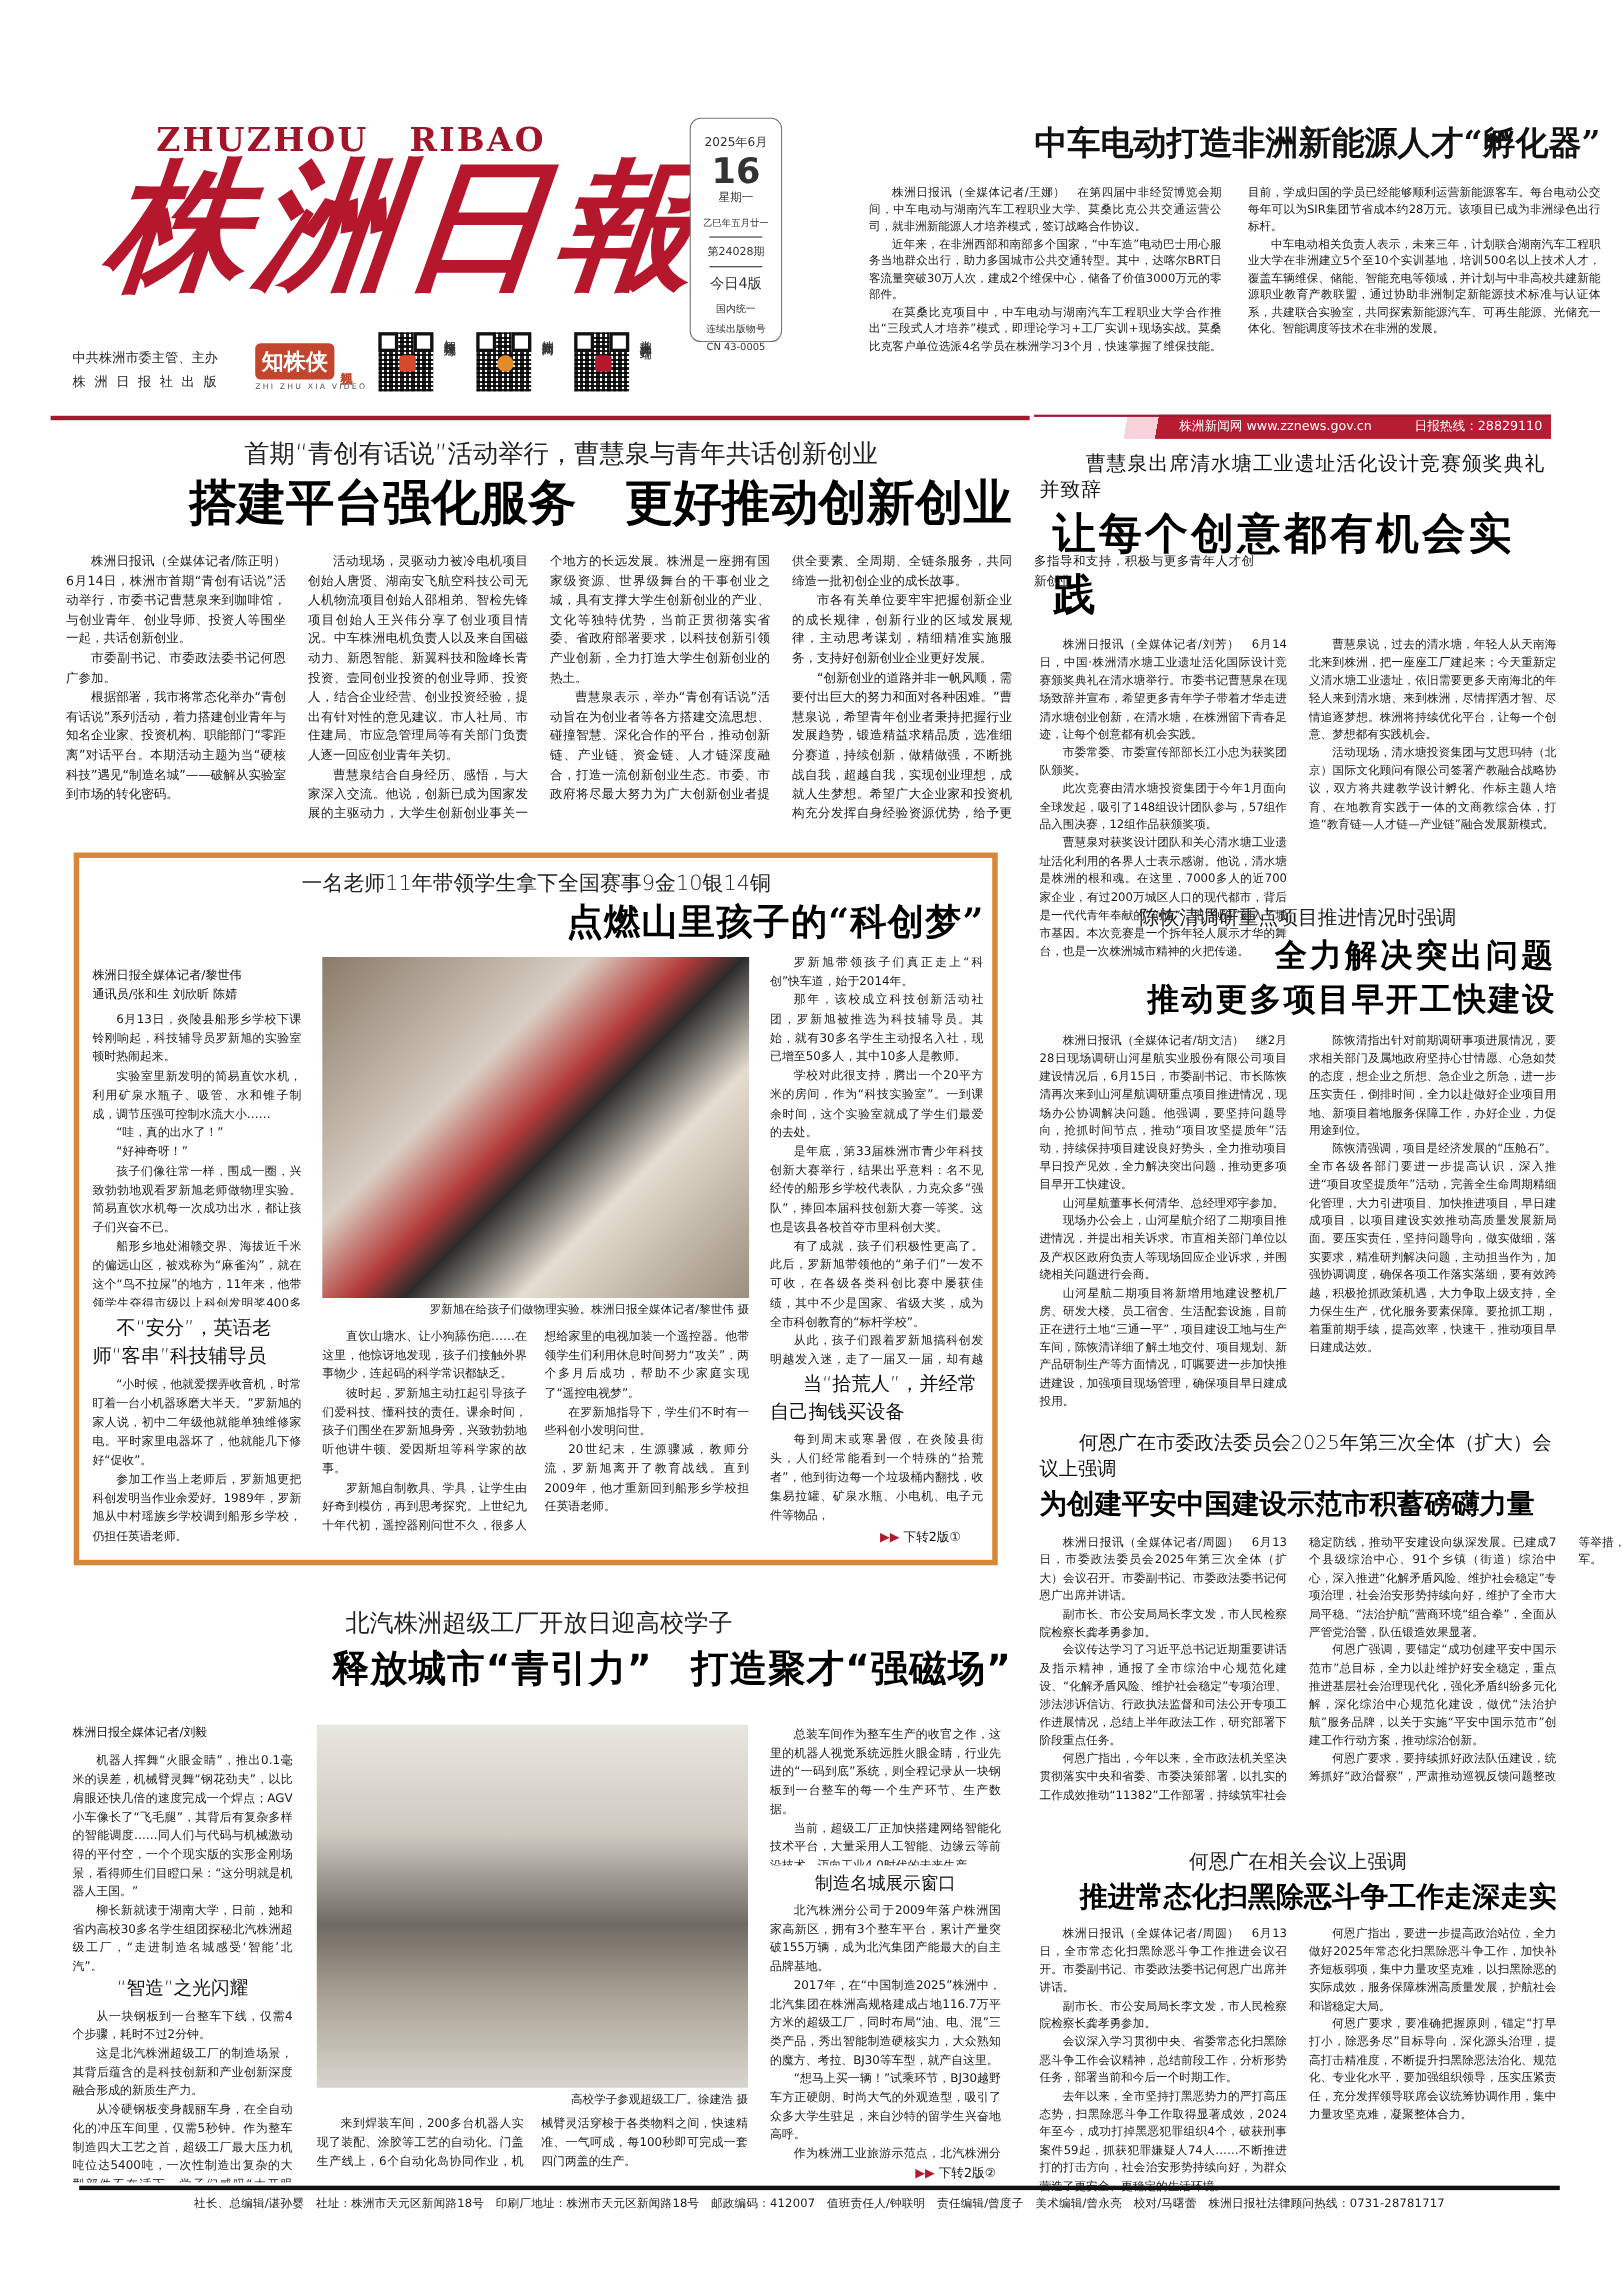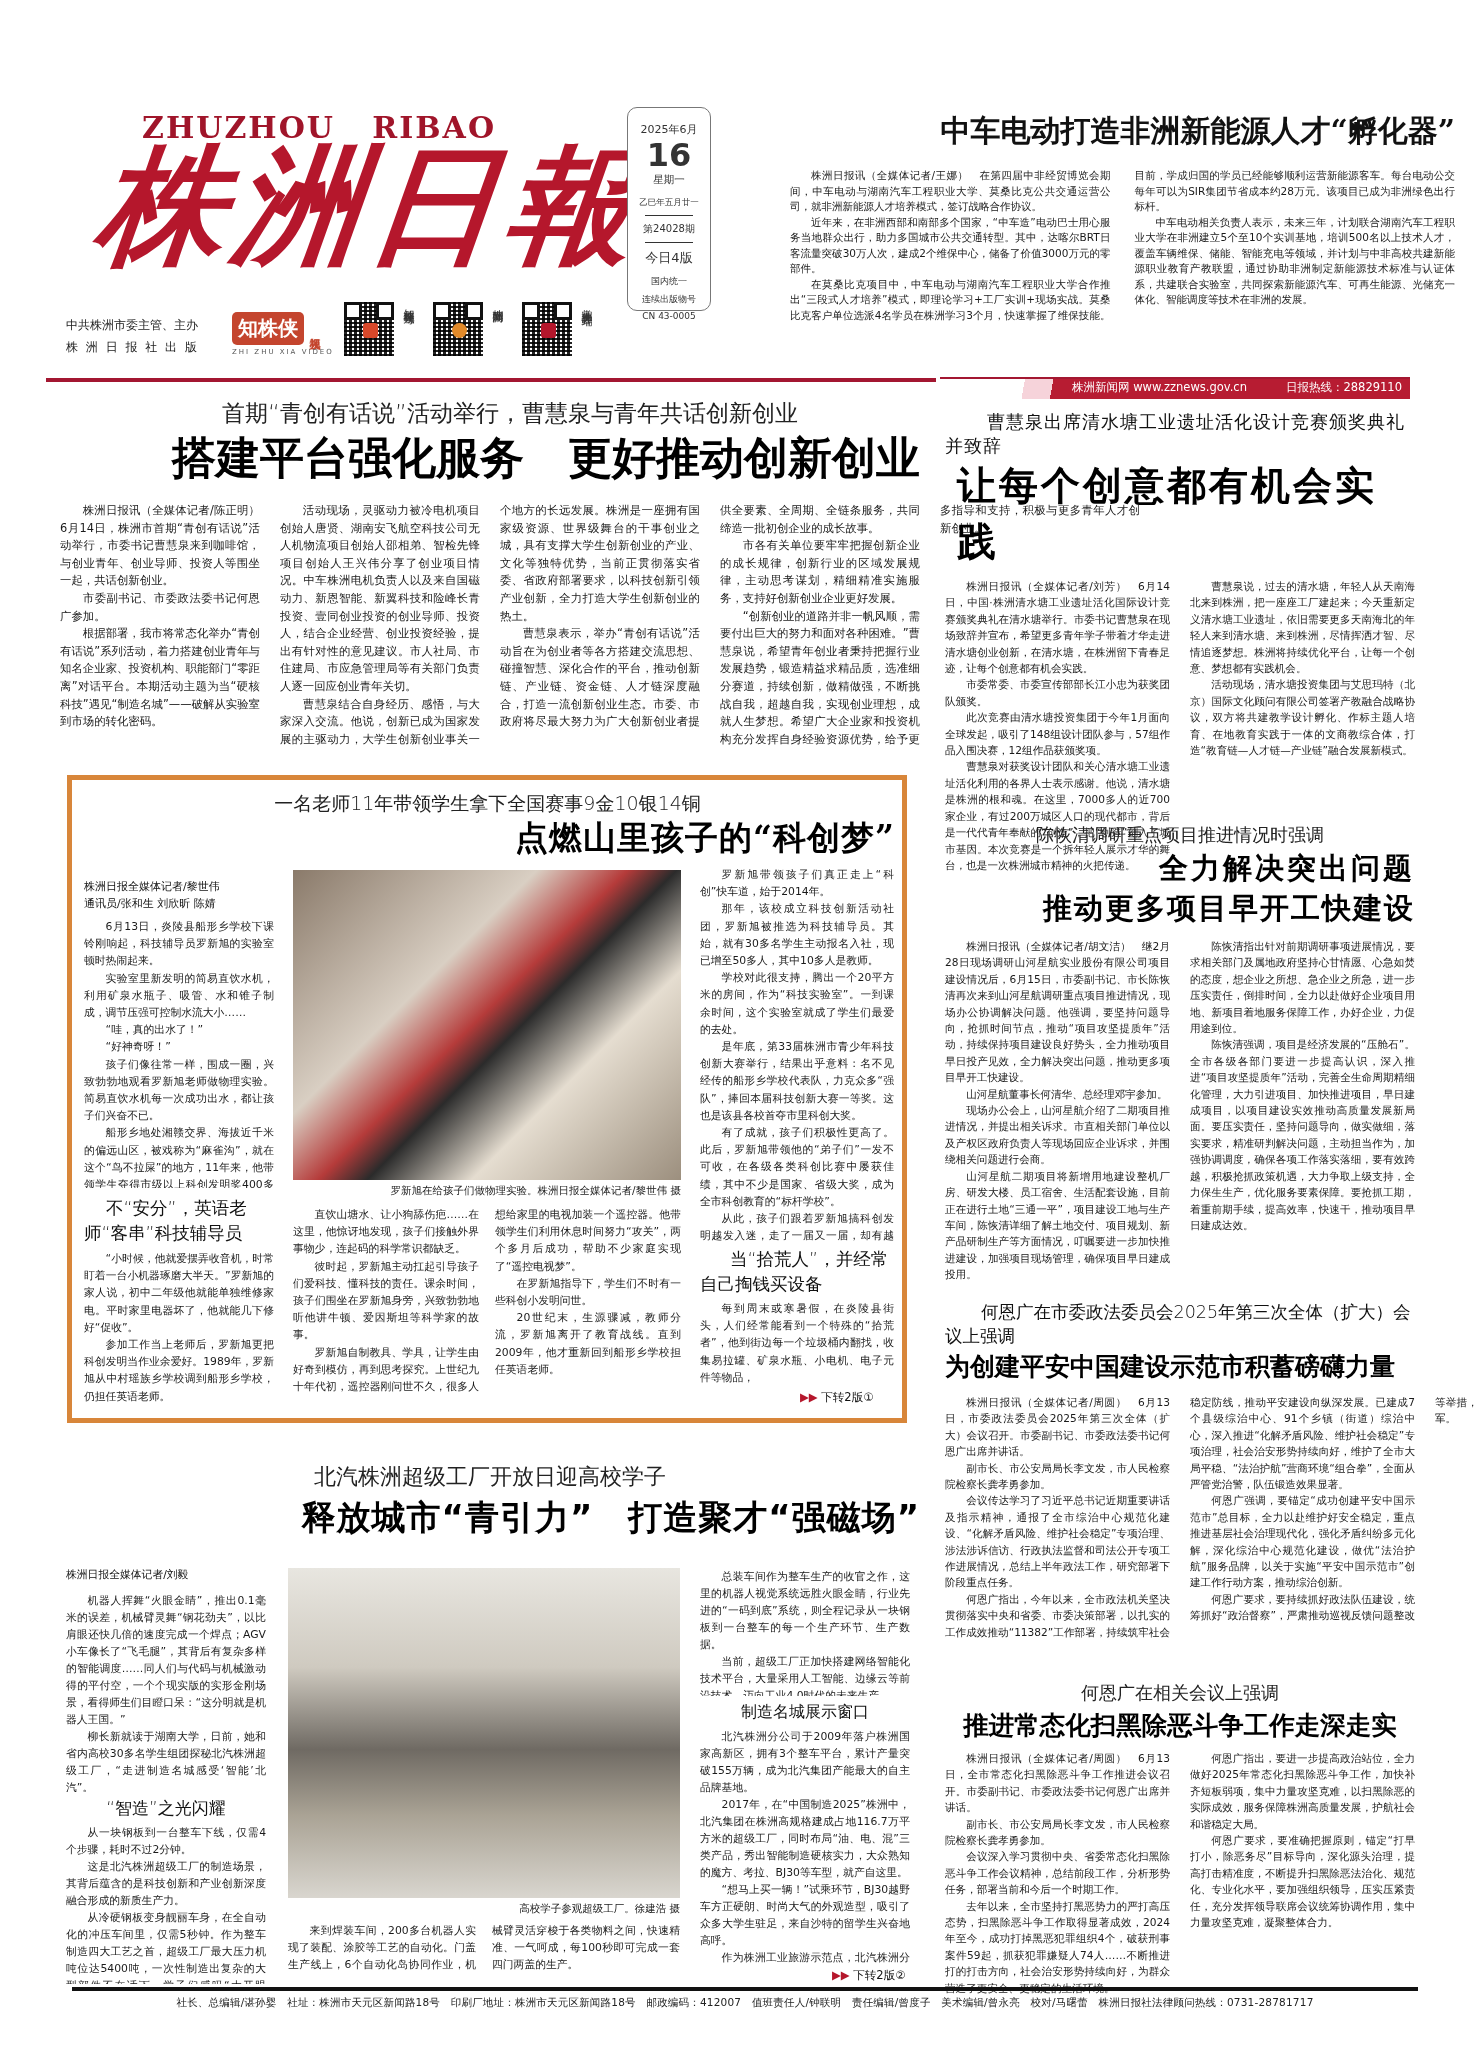--- a/index.html
+++ b/index.html
@@ -205,21 +205,21 @@
     <p>副市长、市公安局局长李文发，市人民检察院检察长龚孝勇参加。</p>
     <p>会议传达学习了习近平总书记近期重要讲话及指示精神，通报了全市综治中心规范化建设、“化解矛盾风险、维护社会稳定”专项治理、涉法涉诉信访、行政执法监督和司法公开专项工作进展情况，总结上半年政法工作，研究部署下阶段重点任务。</p>
     <p>何恩广指出，今年以来，全市政法机关坚决贯彻落实中央和省委、市委决策部署，以扎实的工作成效推动“11382”工作部署，持续筑牢社会稳定防线，推动平安建设向纵深发展。已建成7个县级综治中心、91个乡镇（街道）综治中心，深入推进“化解矛盾风险、维护社会稳定”专项治理，社会治安形势持续向好，维护了全市大局平稳、“法治护航”营商环境“组合拳”，全面从严管党治警，队伍锻造效果显著。</p>
     <p>何恩广强调，要锚定“成功创建平安中国示范市”总目标，全力以赴维护好安全稳定，重点推进基层社会治理现代化，强化矛盾纠纷多元化解，深化综治中心规范化建设，做优“法治护航”服务品牌，以关于实施“平安中国示范市”创建工作行动方案，推动综治创新。</p>
     <p>何恩广要求，要持续抓好政法队伍建设，统筹抓好“政治督察”，严肃推动巡视反馈问题整改等举措，努力锻造忠诚干净担当的新时代政法铁军。</p>
   </div>
 </div>
 
 <div class="abs" style="left:945px;top:1680px;width:470px">
   <div class="kicker" style="font-size:18px;line-height:26px">何恩广在相关会议上强调</div>
-  <div class="hl" style="font-size:25.5px;line-height:38px;text-align:center;letter-spacing:0">推进常态化扫黑除恶斗争工作走深走实</div>
+  <div class="hl" style="font-size:25.5px;line-height:38px;text-align:right;letter-spacing:0">推进常态化扫黑除恶斗争工作走深走实</div>
   <div class="body-text cols2" style="margin-top:6px;height:248px;font-size:10.6px;line-height:16.4px;column-gap:20px;column-fill:auto">
     <p>株洲日报讯（全媒体记者/周圆）　6月13日，全市常态化扫黑除恶斗争工作推进会议召开。市委副书记、市委政法委书记何恩广出席并讲话。</p>
     <p>副市长、市公安局局长李文发，市人民检察院检察长龚孝勇参加。</p>
     <p>会议深入学习贯彻中央、省委常态化扫黑除恶斗争工作会议精神，总结前段工作，分析形势任务，部署当前和今后一个时期工作。</p>
     <p>去年以来，全市坚持打黑恶势力的严打高压态势，扫黑除恶斗争工作取得显著成效，2024年至今，成功打掉黑恶犯罪组织4个，破获刑事案件59起，抓获犯罪嫌疑人74人……不断推进打的打击方向，社会治安形势持续向好，为群众营造了更安全、更稳定的生活环境。</p>
     <p>何恩广指出，要进一步提高政治站位，全力做好2025年常态化扫黑除恶斗争工作，加快补齐短板弱项，集中力量攻坚克难，以扫黑除恶的实际成效，服务保障株洲高质量发展，护航社会和谐稳定大局。</p>
     <p>何恩广要求，要准确把握原则，锚定“打早打小，除恶务尽”目标导向，深化源头治理，提高打击精准度，不断提升扫黑除恶法治化、规范化、专业化水平，要加强组织领导，压实压紧责任，充分发挥领导联席会议统筹协调作用，集中力量攻坚克难，凝聚整体合力。</p>
   </div>
 </div>
 

